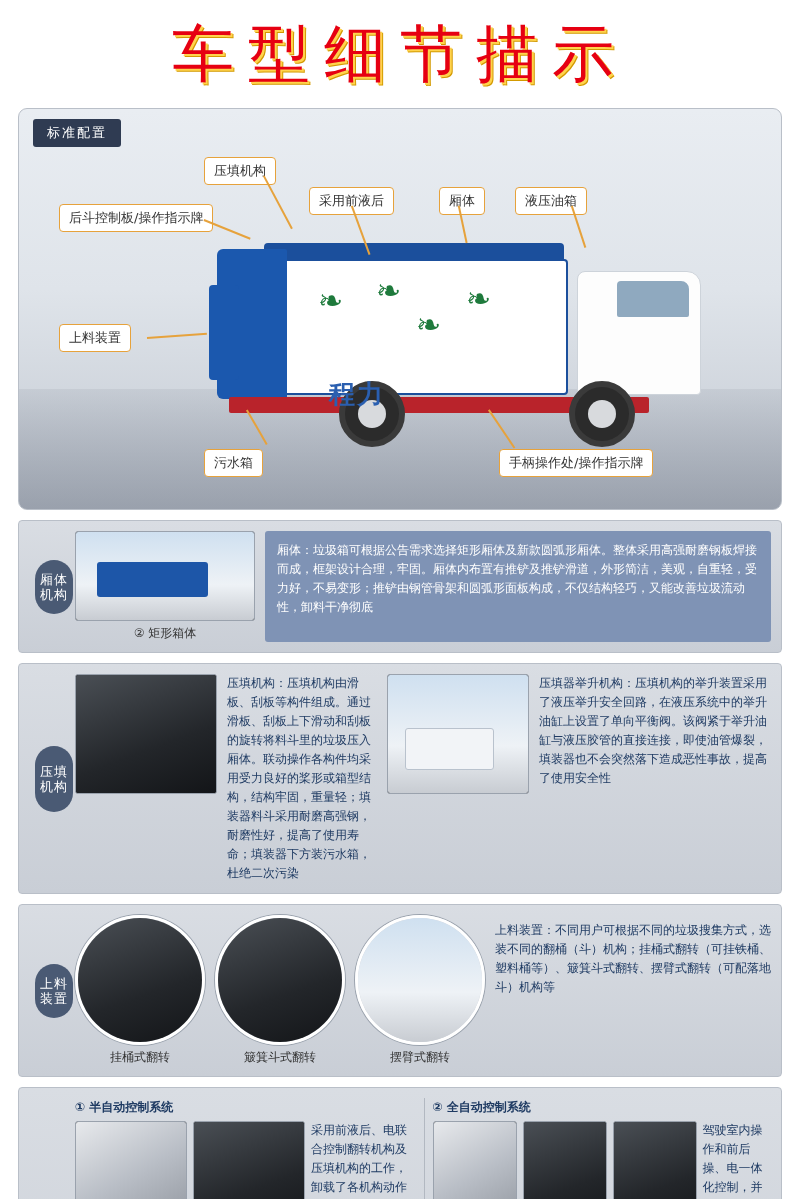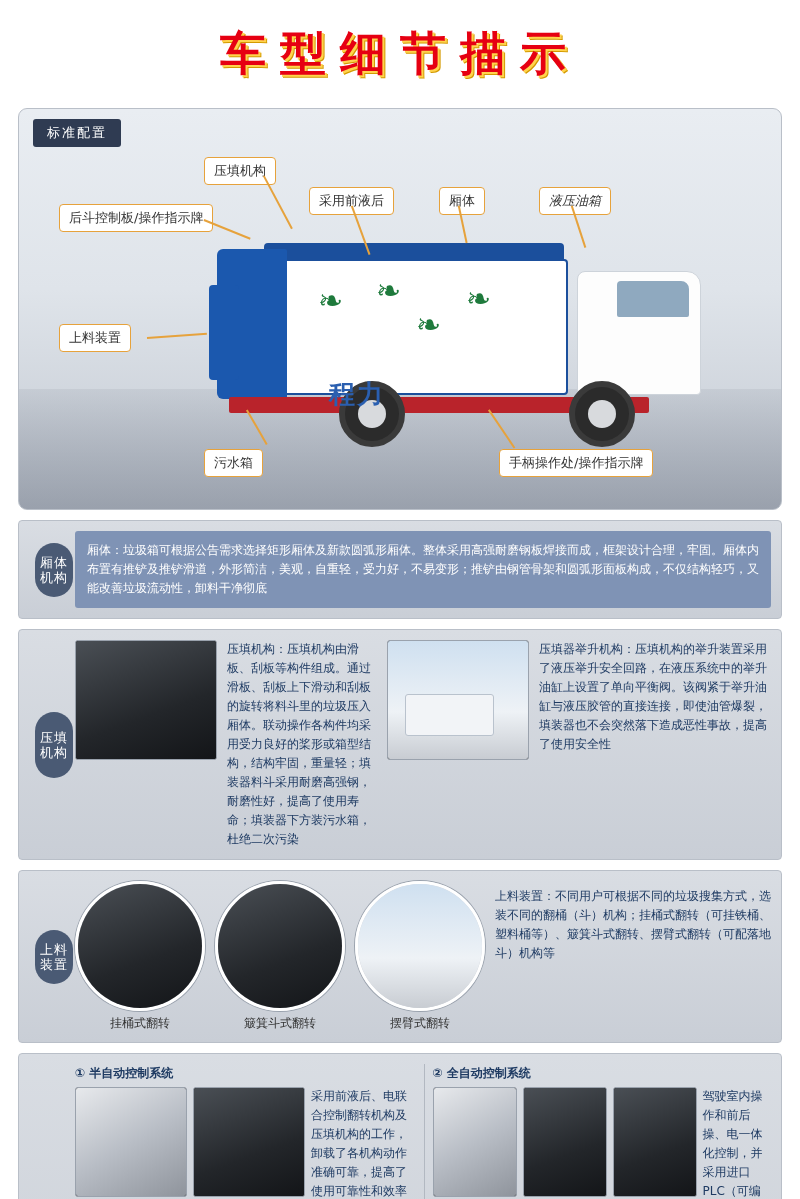--- a/index.html
+++ b/index.html
@@ -1,21 +1,21 @@
 <!DOCTYPE html>
 <html><head>
 <meta charset="utf-8">
 <style>
   html,body{margin:0;padding:0;background:#fff;}
   body{width:800px;height:1199px;font-family:"DejaVu Sans","Liberation Sans",sans-serif;color:#222;overflow:hidden;}
   .page{position:relative;width:800px;height:1199px;}
 
   
   .title-wrap{height:108px;display:flex;align-items:center;justify-content:center;}
-  .title{font-size:46px;font-weight:bold;color:#e60012;letter-spacing:14px;
+  .title{font-size:62px;font-weight:normal;color:#e60012;letter-spacing:14px;
          text-shadow:2px 2px 0 #ffd34d, 3px 3px 0 #d39a00;}
 
   
   .section{position:relative;margin:0 18px 10px 18px;background:linear-gradient(180deg,#d9dde3 0%,#c9ced6 100%);
            border:1px solid #b9bfc8;border-radius:4px;}
   .side-tab{position:absolute;left:16px;top:50%;transform:translateY(-50%);
             width:30px;background:#4a5a74;color:#fff;border-radius:19px;
             padding:12px 4px;font-size:13px;line-height:15px;text-align:center;letter-spacing:1px;}
   .side-tab.tall{padding:18px 4px;}
 
@@ -94,39 +94,46 @@
         </div>
       <div class="wheel" style="left:360px;">
           <div class="hub"></div>
         </div>
       <div class="brand">程力</div>
     </div>
 
     <div class="callout" style="left:185px;top:48px;">压填机构</div>
     <div class="callout" style="left:290px;top:78px;">采用前液后</div>
     <div class="callout" style="left:410px;top:78px;margin-left:10px;">厢体</div>
-    <div class="callout" style="left:520px;top:78px;font-style:italic;">液压油箱</div>
+    <div class="callout" style="left:496px;top:78px;">液压油箱</div>
     <div class="callout" style="left:40px;top:95px;">后斗控制板/操作指示牌</div>
     <div class="callout" style="left:40px;top:215px;">上料装置</div>
     <div class="callout" style="left:185px;top:340px;">污水箱</div>
     <div class="callout" style="left:480px;top:340px;">手柄操作处/操作指示牌</div>
 
     <div class="lead" style="left:245px;top:66px;width:60px;transform:rotate(62deg);"></div>
     <div class="lead" style="left:333px;top:96px;width:52px;transform:rotate(70deg);"></div>
     <div class="lead" style="left:440px;top:96px;width:38px;transform:rotate(78deg);"></div>
     <div class="lead" style="left:553px;top:96px;width:44px;transform:rotate(72deg);"></div>
     <div class="lead" style="left:185px;top:110px;width:50px;transform:rotate(22deg);"></div>
     <div class="lead" style="left:128px;top:228px;width:60px;transform:rotate(-4deg);"></div>
     <div class="lead" style="left:228px;top:300px;width:40px;transform:rotate(60deg);"></div>
     <div class="lead" style="left:470px;top:300px;width:46px;transform:rotate(56deg);"></div>
   </div>
 
   <div class="section">
     <div class="side-tab">厢体机构</div>
     <div class="row">
+      <div style="width:180px;">
+        <div class="photo" style="height:88px;">
+          <div class="ph-sky"></div>
+            <div class="ph-truck-b"></div>
+        </div>
+        <div class="cap">② 矩形箱体</div>
+      </div>
       <div class="bluebox" style="flex:1;">厢体：垃圾箱可根据公告需求选择矩形厢体及新款圆弧形厢体。整体采用高强耐磨钢板焊接而成，框架设计合理，牢固。厢体内布置有推铲及推铲滑道，外形简洁，美观，自重轻，受力好，不易变形；推铲由钢管骨架和圆弧形面板构成，不仅结构轻巧，又能改善垃圾流动性，卸料干净彻底</div>
     </div>
   </div>
 
   <div class="section">
     <div class="side-tab tall">压填机构</div>
     <div class="row">
       <div class="photo" style="width:140px;height:118px;">
         <div class="ph-dark"></div>
       </div>

